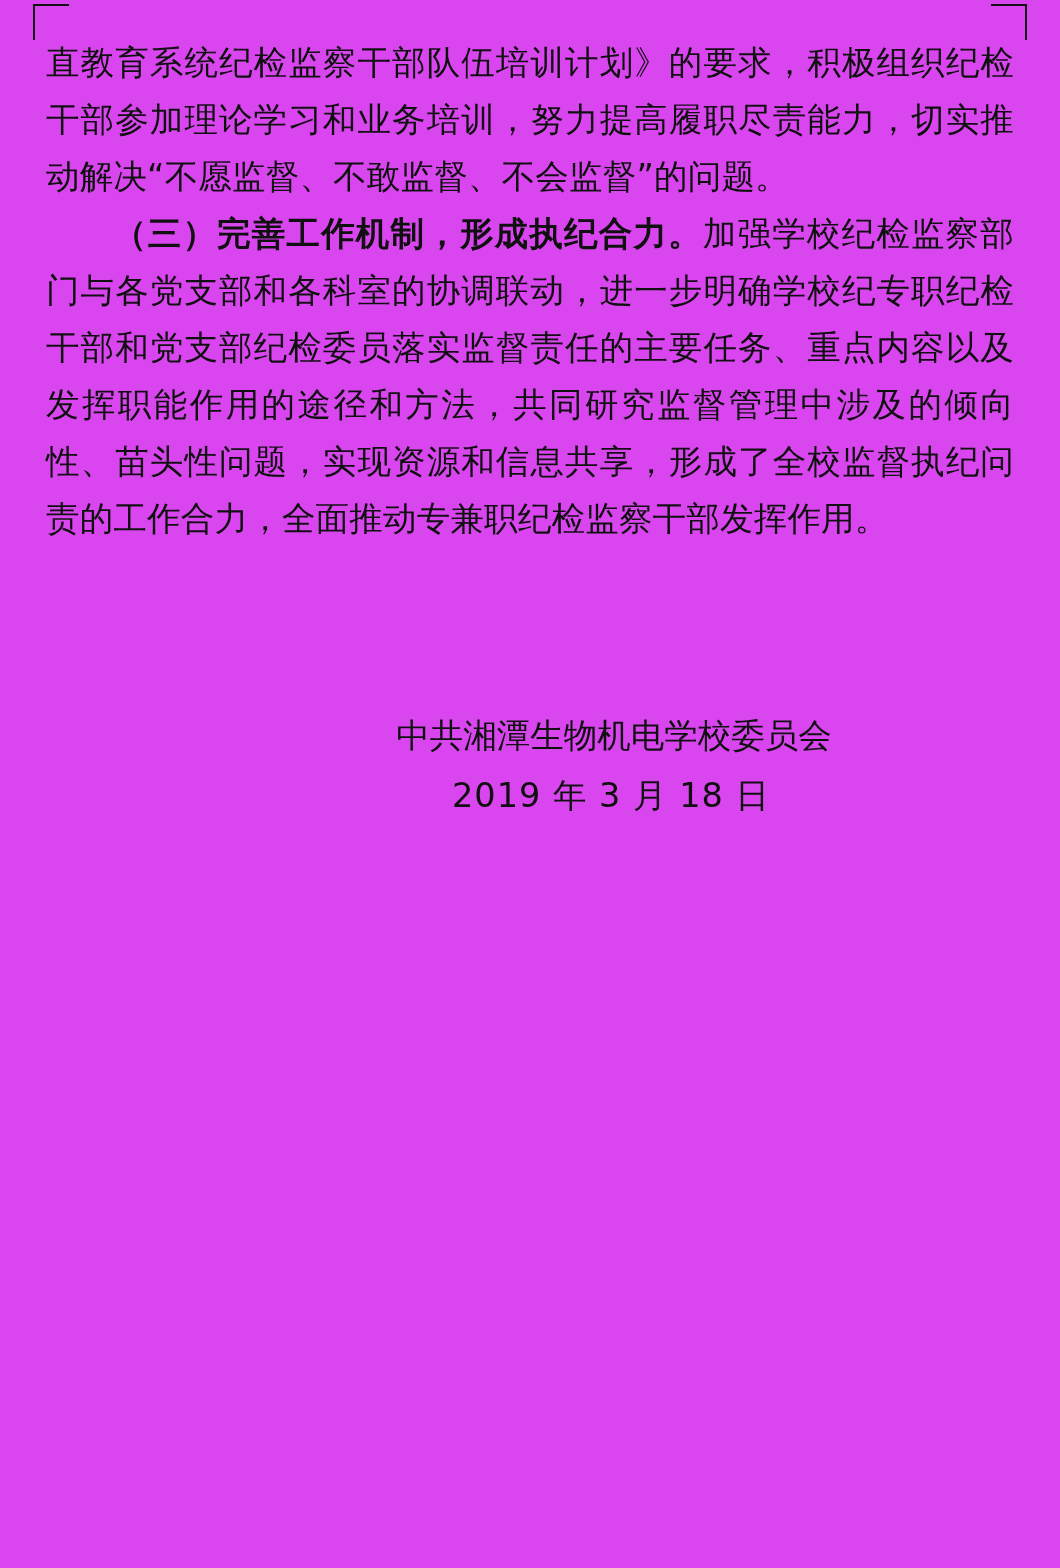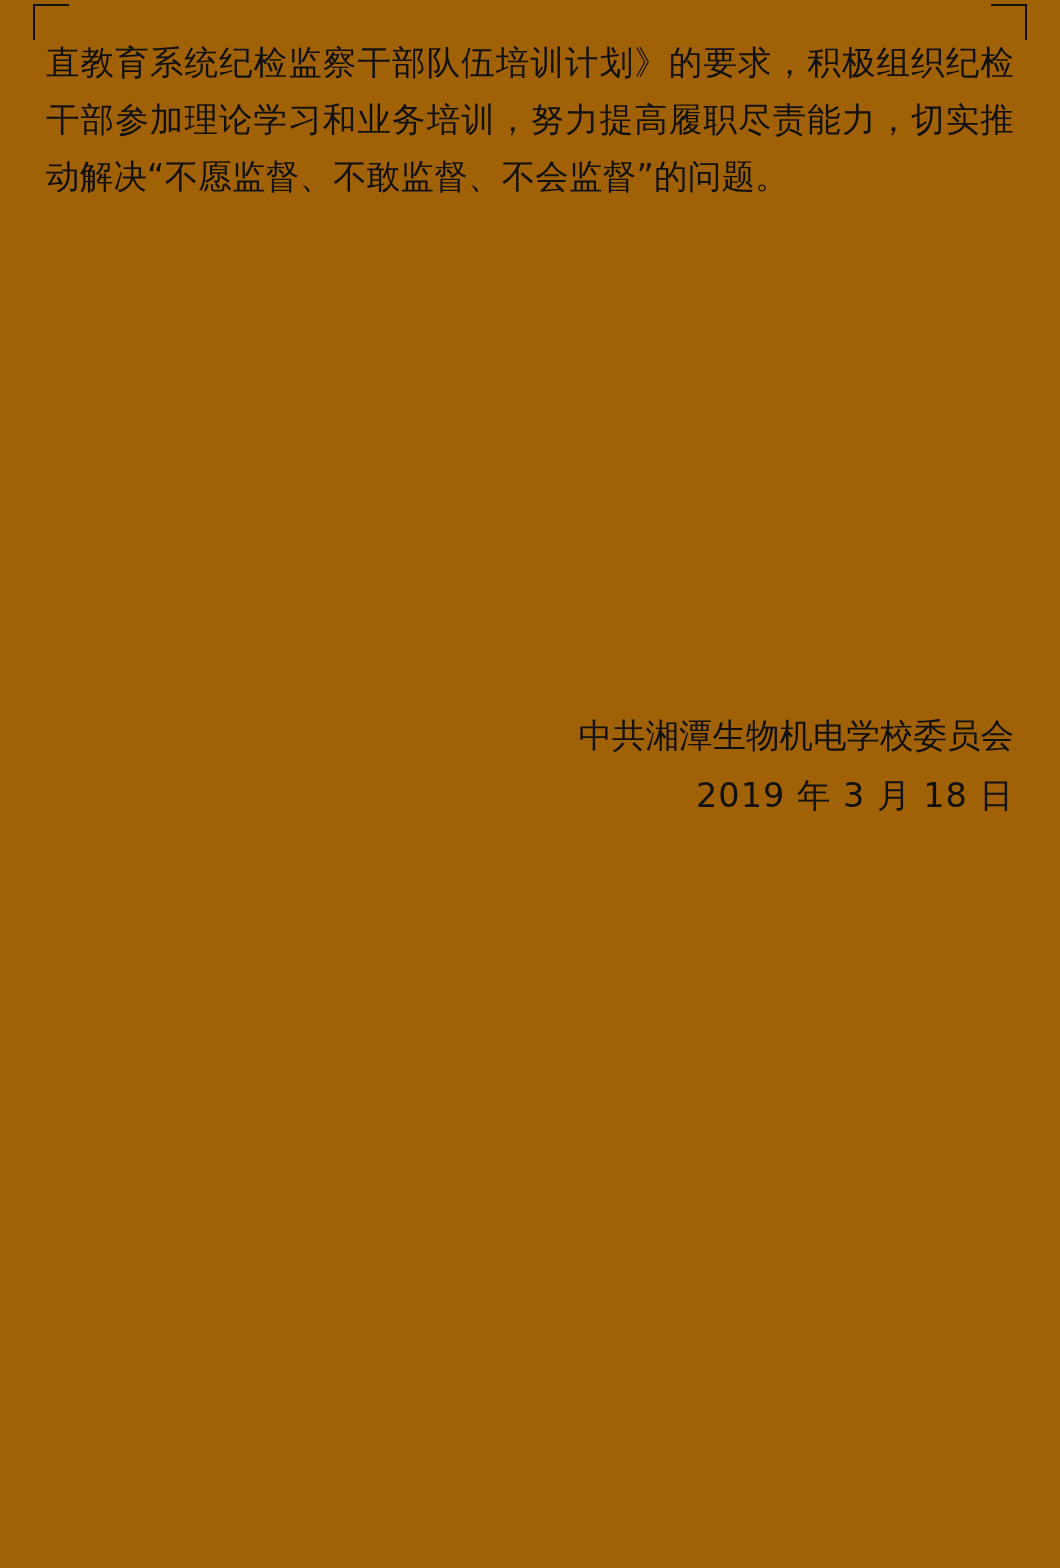--- a/index.html
+++ b/index.html
@@ -8,21 +8,21 @@
     background: #ffffff;
   }
   body {
     font-family: "DejaVu Sans", "Liberation Sans", sans-serif;
     color: #111111;
   }
   .page {
     position: relative;
     width: 1060px;
     height: 1568px;
-    background: #a16207;
+    background: #d946ef;
     overflow: hidden;
     box-sizing: border-box;
   }
   
   .crop-mark {
     position: absolute;
     width: 34px;
     height: 34px;
   }
   .crop-mark.tl {
@@ -60,21 +60,21 @@
   }
   .bold-lead {
     font-weight: 700;
   }
 
   .signature {
     position: absolute;
     left: 0;
     top: 672px;
     width: 968px;
-    text-align: right;
+    text-align: center;
   }
   .sig-line {
     font-size: 33.5px;
     line-height: 60px;
     color: #101010;
     white-space: nowrap;
   }
   .sig-line.org {
     padding-left: 168px;
   }
@@ -90,20 +90,23 @@
 
   <div class="crop-mark tl"></div>
   <div class="crop-mark tr"></div>
 
   <div class="content">
 
     <p class="body-text">
       <span>直教育系统纪检监察干部队伍培训计划》的要求，积极组织纪检干部参加理论学习和业务培训，努力提高履职尽责能力，切实推动解决“不愿监督、不敢监督、不会监督”的问题。</span>
     </p>
 
+    <p class="body-text indent">
+      <span class="bold-lead">（三）完善工作机制，形成执纪合力。</span><span>加强学校纪检监察部门与各党支部和各科室的协调联动，进一步明确学校纪专职纪检干部和党支部纪检委员落实监督责任的主要任务、重点内容以及发挥职能作用的途径和方法，共同研究监督管理中涉及的倾向性、苗头性问题，实现资源和信息共享，形成了全校监督执纪问责的工作合力，全面推动专兼职纪检监察干部发挥作用。</span>
+    </p>
 
     <div class="signature">
       <div class="sig-line org">中共湘潭生物机电学校委员会</div>
       <div class="sig-line date">2019 年 3 月 18 日</div>
     </div>
 
   </div>
 </div>
 
 </body></html>

